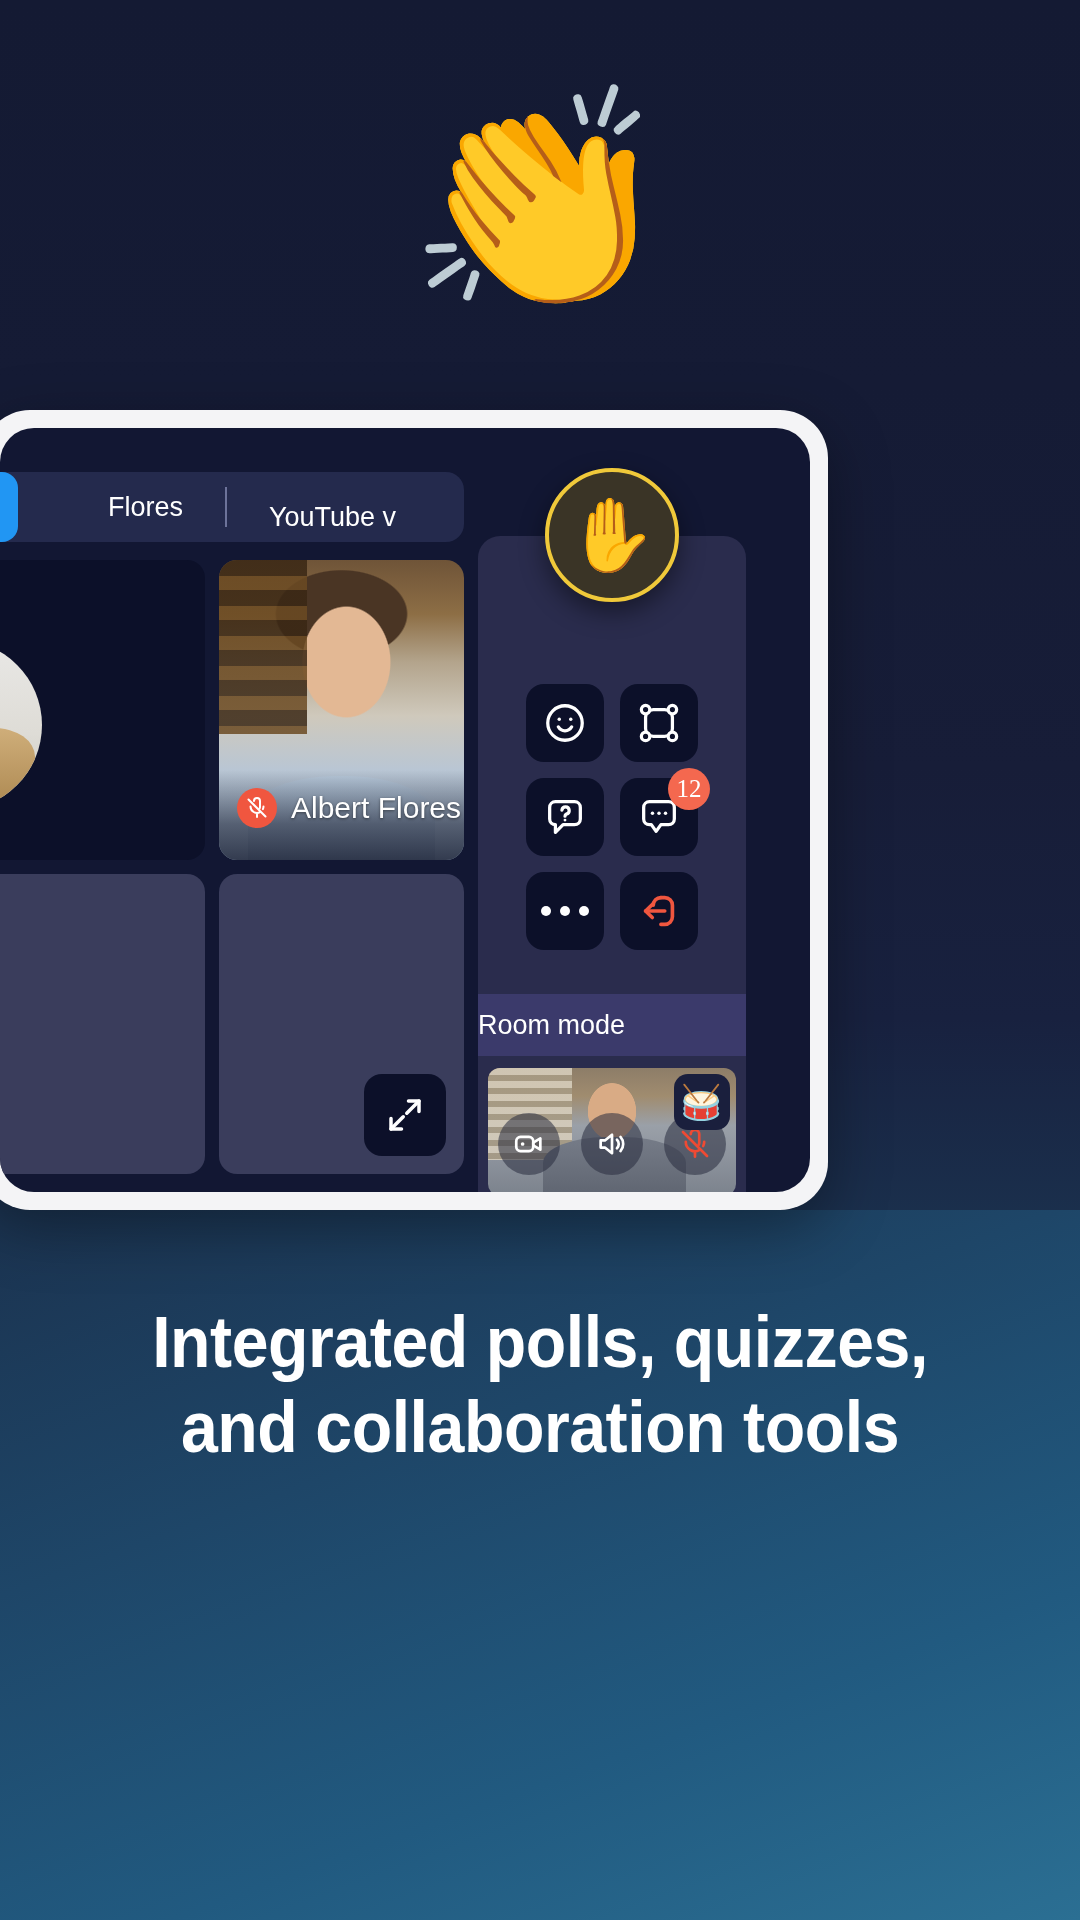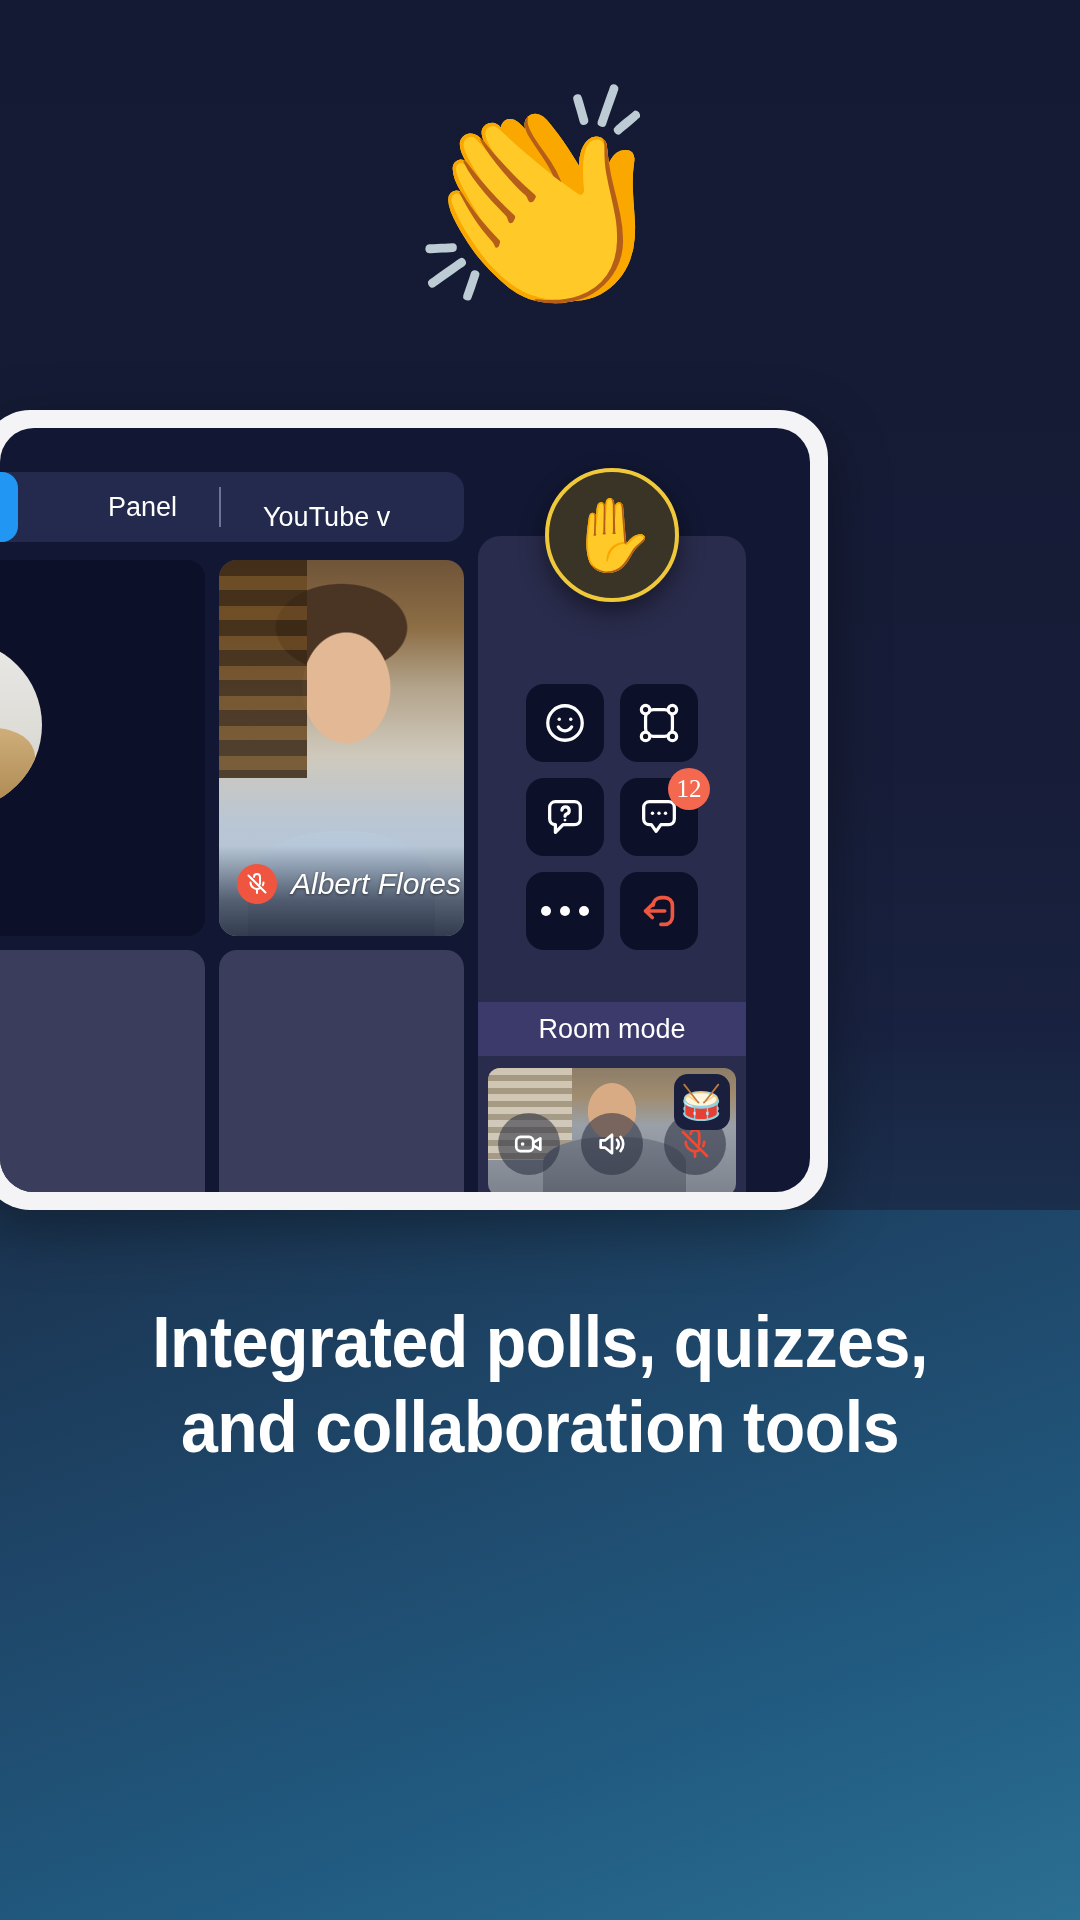--- a/index.html
+++ b/index.html
@@ -129,25 +129,24 @@
     position: absolute;
     left: -40px;
     top: 132px;
     width: 504px;
     display: flex;
     flex-wrap: wrap;
     gap: 14px;
   }
   .cell {
     width: 245px;
-    height: 376px;
+    height: 300px;
     border-radius: 18px;
     overflow: hidden;
     position: relative;
-    font-style: italic;
   }
   .cell.dark { background: #0c1029; }
   .cell.grey { background: #3a3d5c; }
 
   
   .avatar-photo {
     position: absolute;
     left: -88px;
     top: 80px;
     width: 170px;
@@ -306,26 +305,26 @@
     box-shadow: 0 10px 26px rgba(0,0,0,0.45);
     z-index: 20;
   }
   .raise-hand .emoji {
     font-size: 72px;
     line-height: 1;
   }
 
   
   .room-mode {
-    margin-top: 24px;
-    height: 54px;
+    margin-top: 16px;
+    height: 62px;
     background: #3b3a6b;
     display: flex;
     align-items: center;
-    justify-content: center;
+    justify-content: flex-start;
     color: #ffffff;
     font-size: 27px;
   }
 
   
   .selfview {
     margin: 12px auto 0 auto;
     width: 248px;
     height: 128px;
     border-radius: 12px;
@@ -408,21 +407,21 @@
 
 <div class="clap-wrap">
   <span class="clap-emoji">👏</span>
 </div>
 
 <div class="device-frame">
   <div class="device-screen">
 
     <div class="tabbar">
       <div class="tab-blue"></div>
-      <div class="tab-item tab-panel">Panel</div>
+      <div class="tab-item tab-panel">Flores</div>
       <div class="tab-sep"></div>
       <div class="tab-item tab-yt">YouTube v</div>
     </div>
 
     <div class="grid">
 
       <div class="cell dark">
         <div class="avatar-photo"></div>
 
       </div>

